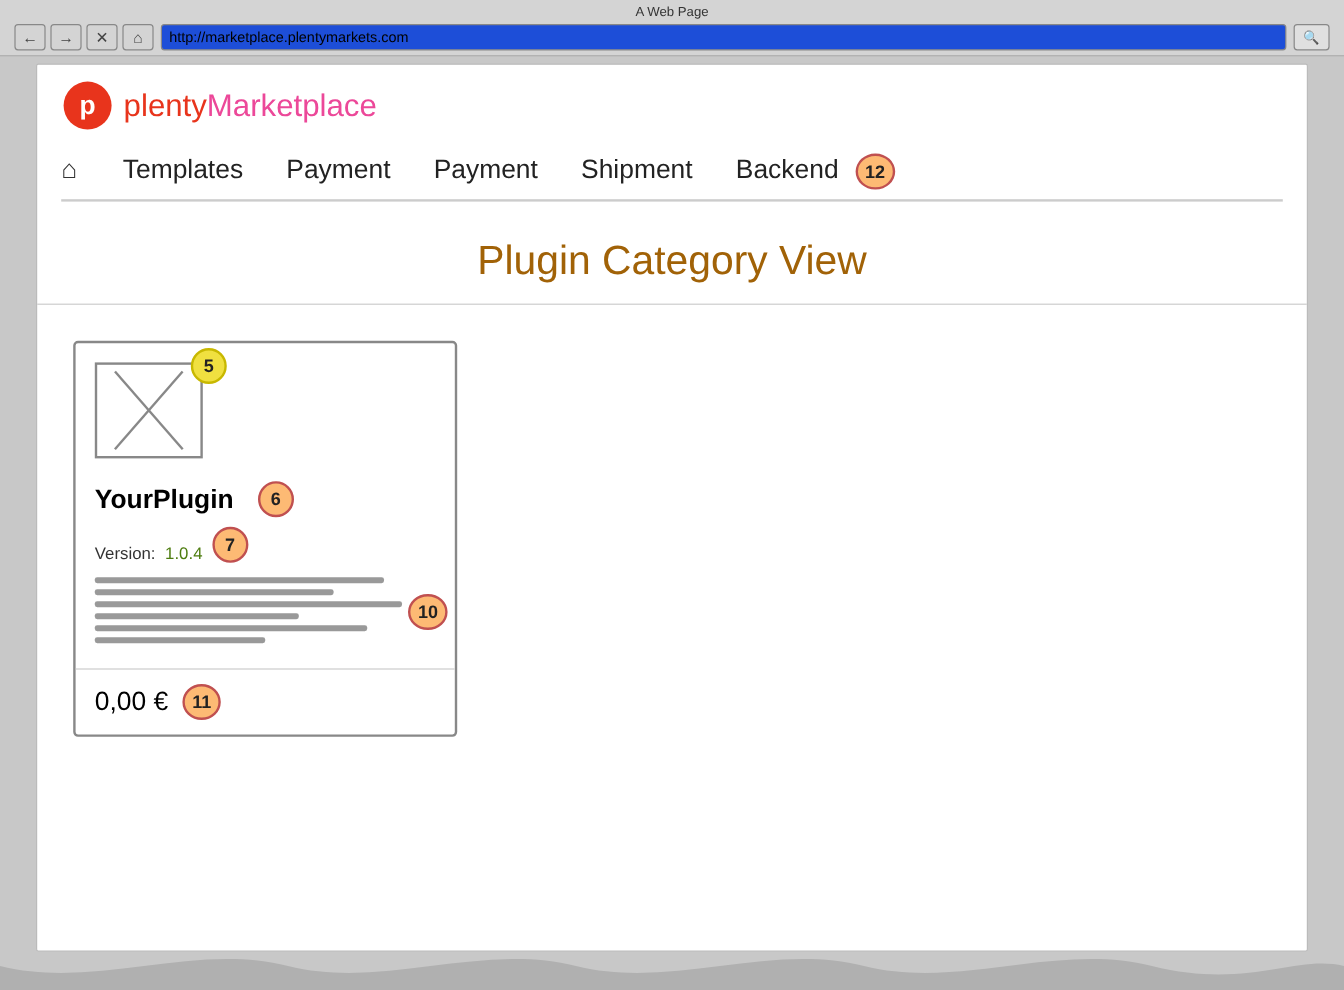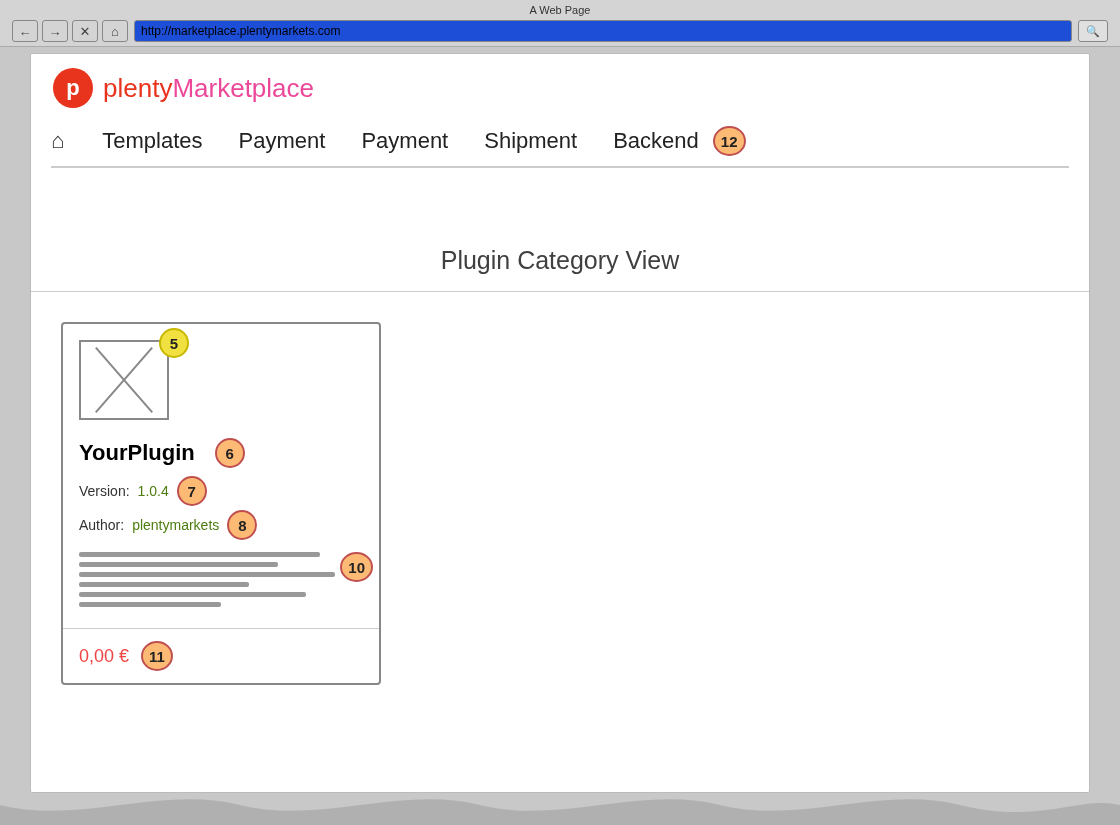--- a/index.html
+++ b/index.html
@@ -140,21 +140,21 @@
     .nav-item {
       padding: 4px 18px;
       font-size: 22px;
       cursor: pointer;
       color: #222;
       text-decoration: none;
     }
 
     .nav-badge-container {
       display: flex;
-      align-items: center;
+      align-items: flex-end;
       gap: 8px;
     }
 
     .badge {
       display: inline-flex;
       align-items: center;
       justify-content: center;
       min-width: 30px;
       height: 30px;
       border-radius: 50%;
@@ -176,24 +176,23 @@
     }
 
     
     .page-title-section {
       text-align: center;
       padding: 30px 20px 16px 20px;
       border-bottom: 1px solid #ccc;
     }
 
     .page-title {
-      font-size: 25px;
+      font-size: 34px;
       font-weight: normal;
-      color: #404040;
-      margin-top: 48px;
+      color: #a16207;
     }
 
     
     .plugin-grid {
       padding: 30px 30px;
     }
 
     
     .plugin-card {
       width: 320px;
@@ -262,21 +261,21 @@
       display: flex;
       align-items: center;
       gap: 20px;
     }
 
     .plugin-meta {
       font-size: 14px;
       color: #333;
       margin-bottom: 4px;
       display: flex;
-      align-items: center;
+      align-items: flex-end;
       gap: 8px;
     }
 
     .meta-label {
       color: #333;
     }
 
     .meta-value {
       color: #4d7c0f;
     }
@@ -296,22 +295,22 @@
 
     .card-footer {
       border-top: 1px solid #ccc;
       padding: 12px 16px;
       display: flex;
       align-items: center;
       gap: 12px;
     }
 
     .price {
-      font-size: 18px;
-      color: #ef4444;
+      font-size: 22px;
+      color: #000000;
     }
 
     
     .page-bottom {
       position: fixed;
       bottom: 0;
       width: 1120px;
       height: 40px;
       overflow: hidden;
     }
@@ -393,35 +392,30 @@
         </div>
 
         
         <div class="plugin-meta">
           <span class="meta-label">Version:</span>
           <span class="meta-value">1.0.4</span>
           <span class="badge badge-red">7</span>
         </div>
 
         
-        <div class="plugin-meta">
-          <span class="meta-label">Author:</span>
-          <span class="meta-value">plentymarkets</span>
-          <span class="badge badge-red">8</span>
-        </div>
 
         
         <div class="plugin-description" style="position:relative;">
           <div class="desc-line" style="width:85%;"></div>
           <div class="desc-line" style="width:70%;"></div>
           <div class="desc-line" style="width:90%;"></div>
           <div class="desc-line" style="width:60%;"></div>
           <div class="desc-line" style="width:80%;"></div>
           <div class="desc-line" style="width:50%;"></div>
-          <span class="badge badge-red" style="position:absolute; right:-10px; top:0;">10</span>
+          <span class="badge badge-red" style="position:absolute; right:-10px; top:14px;">10</span>
         </div>
 
       </div>
 
       <div class="card-footer">
         <span class="price">0,00 €</span>
         <span class="badge badge-red">11</span>
       </div>
     </div>
 

